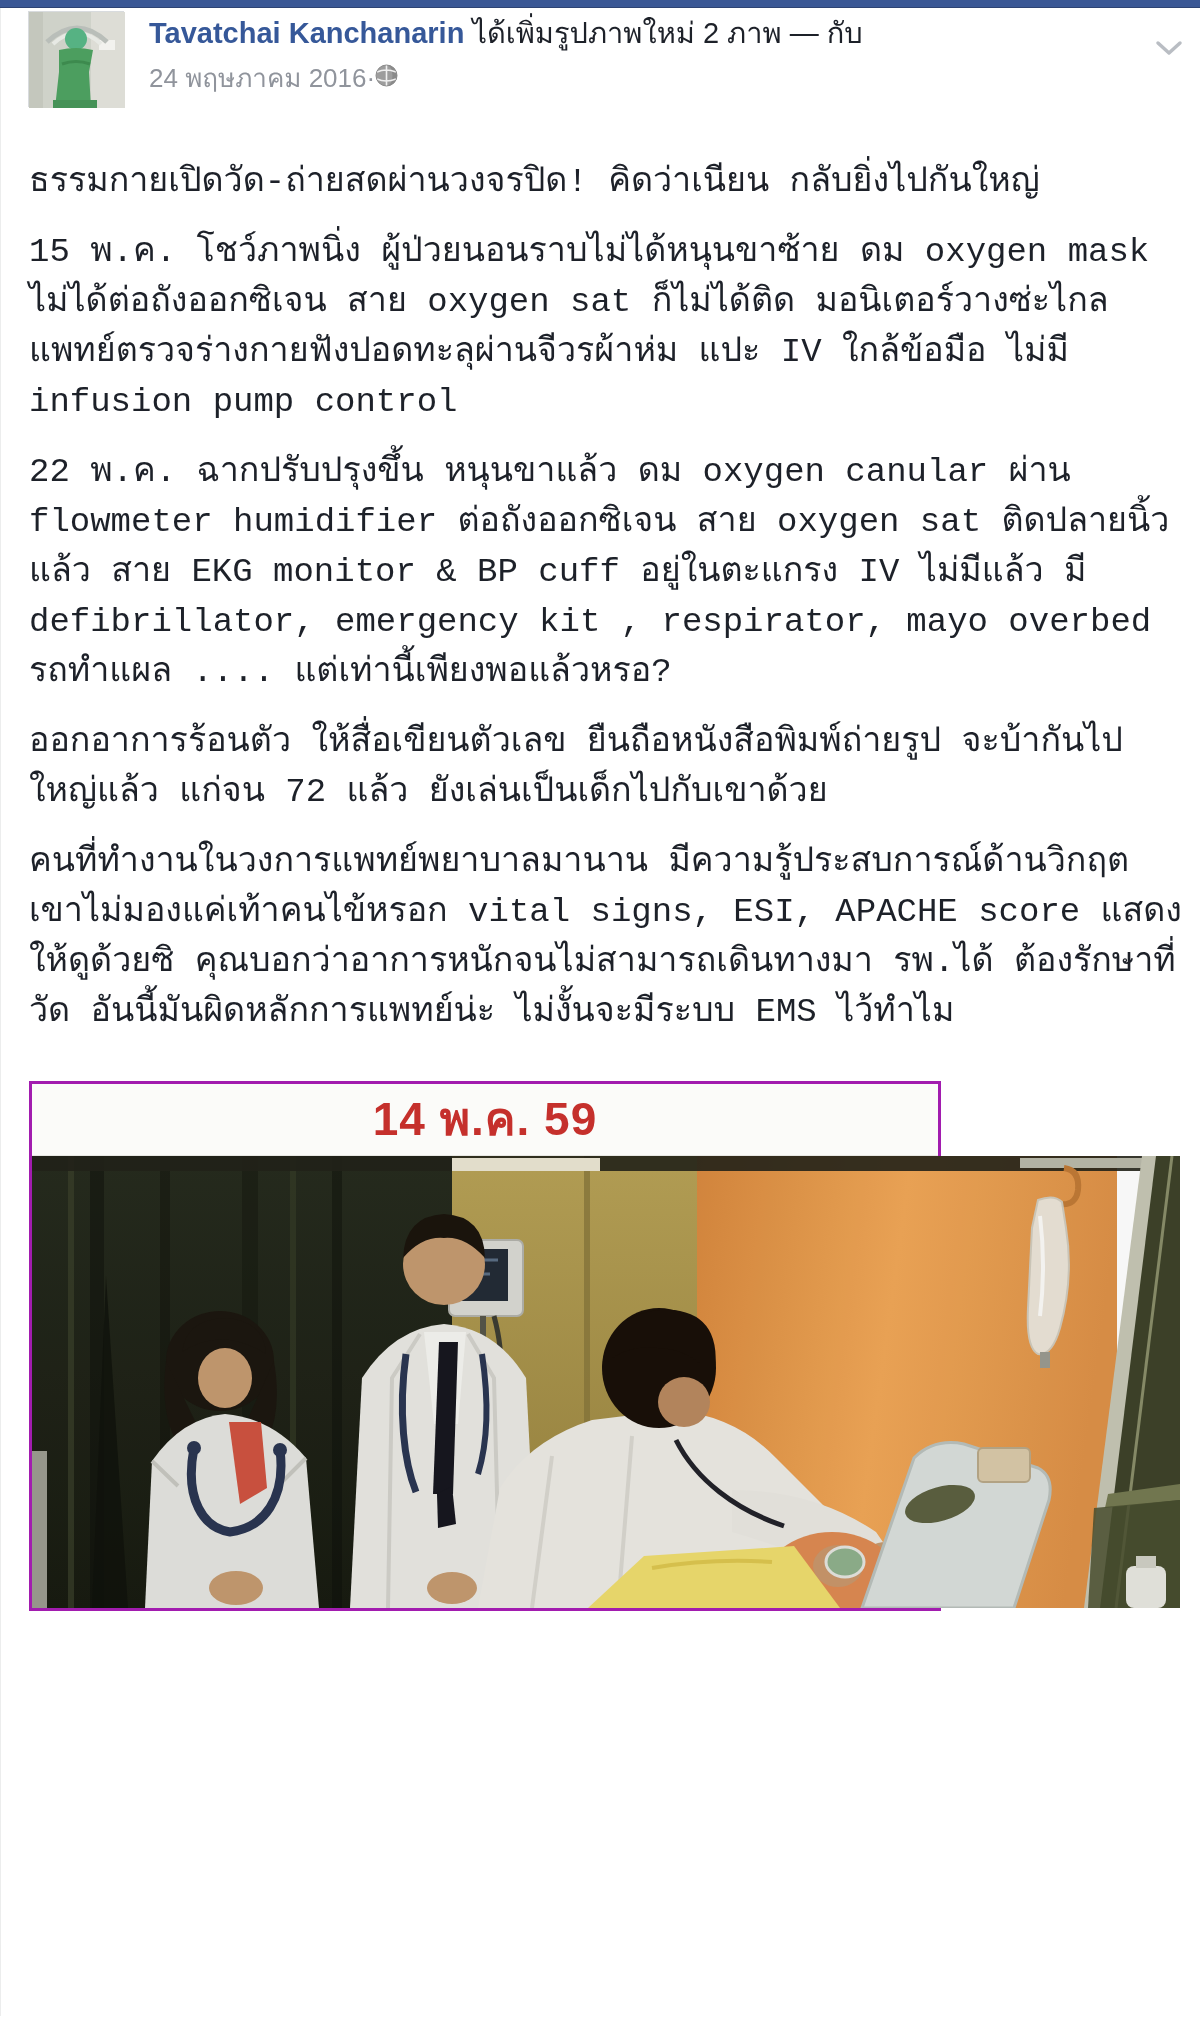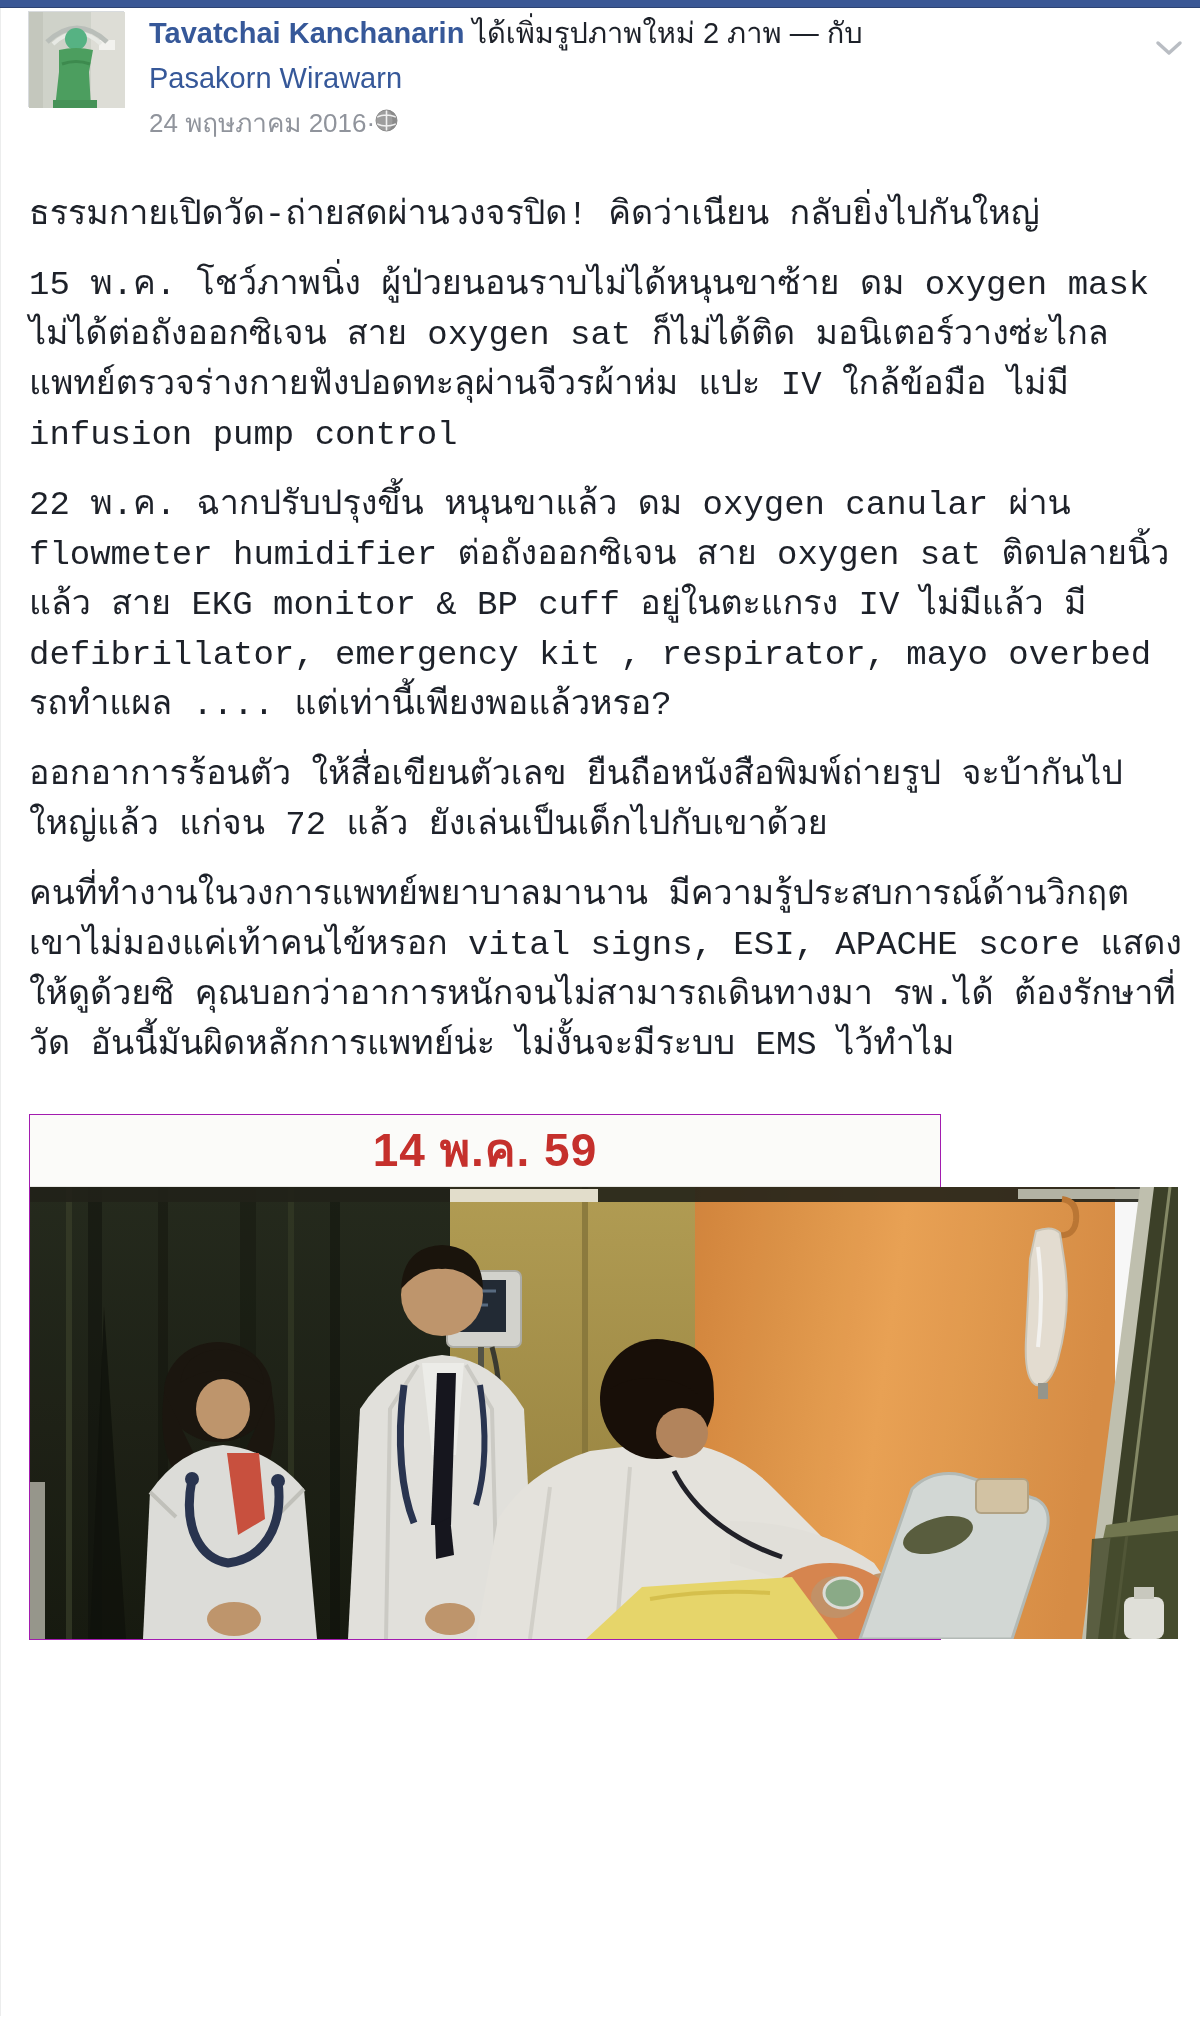--- a/index.html
+++ b/index.html
@@ -25,21 +25,21 @@
   .meta a { color:#90949c; text-decoration:none; }
   .globe { display:inline-block; }
   .menu-chevron { position:absolute; right:16px; top:28px; cursor:pointer; }
 
   
   .body-text { margin-top:50px; padding-left:28px; padding-right:14px; }
   .body-text p { margin:0 0 20px 0; font-size:34px; line-height:50px; color:#1d2129; font-weight:400;font-family:Liberation Mono, monospace; }
   .yt-link { display:block; font-size:34px; line-height:50px; color:#365899; text-decoration:none; word-break:break-all; cursor:pointer; }
 
   
-  .photo-card { margin:44px 0 0 28px; width:912px; border:1px solid #a21caf; background:#0369a1; cursor:pointer; }
+  .photo-card { margin:44px 0 0 28px; width:912px; border:3px solid #a21caf; background:#0369a1; cursor:pointer; }
   .photo-caption {
     height:72px; line-height:70px; text-align:center;
     font-size:46px; font-weight:bold; letter-spacing:1px;
     background:#fbfbf9; border-bottom:1px solid #e8e8e4;
   }
   .photo-scene { display:block; width:1148px; height:452px; }
 </style>
 </head>
 <body>
 
@@ -57,21 +57,20 @@
         <path d="M24,32 Q48,10 72,32" fill="none" stroke="#e7e9e4" stroke-width="4"></path>
         <circle cx="47" cy="27" r="11" fill="#56b283"></circle>
         <path d="M30,38 Q47,34 64,38 L60,60 L62,96 L26,96 L30,60 Z" fill="#4c9e5f"></path>
         <path d="M33,52 Q47,47 61,52" stroke="#3d8a4e" stroke-width="3" fill="none"></path>
         <rect x="24" y="88" width="44" height="8" fill="#459257"></rect>
         <rect x="0" y="0" width="14" height="96" fill="#c4c7bd"></rect>
       </svg>
     </div>
     <div class="htext">
       <div class="hline"><a class="name">Tavatchai Kanchanarin</a> <span>ได้เพิ่มรูปภาพใหม่ 2 ภาพ — กับ</span></div>
-      <div class="hline"><a class="tag">Pasakorn Wirawarn</a></div>
       <div class="meta">
         <a>24 พฤษภาคม 2016</a>
         <span>·</span>
         <span class="globe">
           <svg width="23" height="23" viewBox="0 0 23 23">
             <circle cx="11.5" cy="11.5" r="10.5" fill="#9d9d9d"></circle>
             <path d="M11.5,1 a10.5,10.5 0 0 1 0,21 a6,10.5 0 0 0 0,-21 Z" fill="#8a8a8a"></path>
             <path d="M2,8 q9,-4 19,0 M2,15 q9,4 19,0 M11.5,1 v21" stroke="#ffffff" stroke-width="1.6" fill="none" opacity="0.85"></path>
             <circle cx="11.5" cy="11.5" r="10.5" fill="none" stroke="#8a8a8a" stroke-width="1"></circle>
           </svg>

